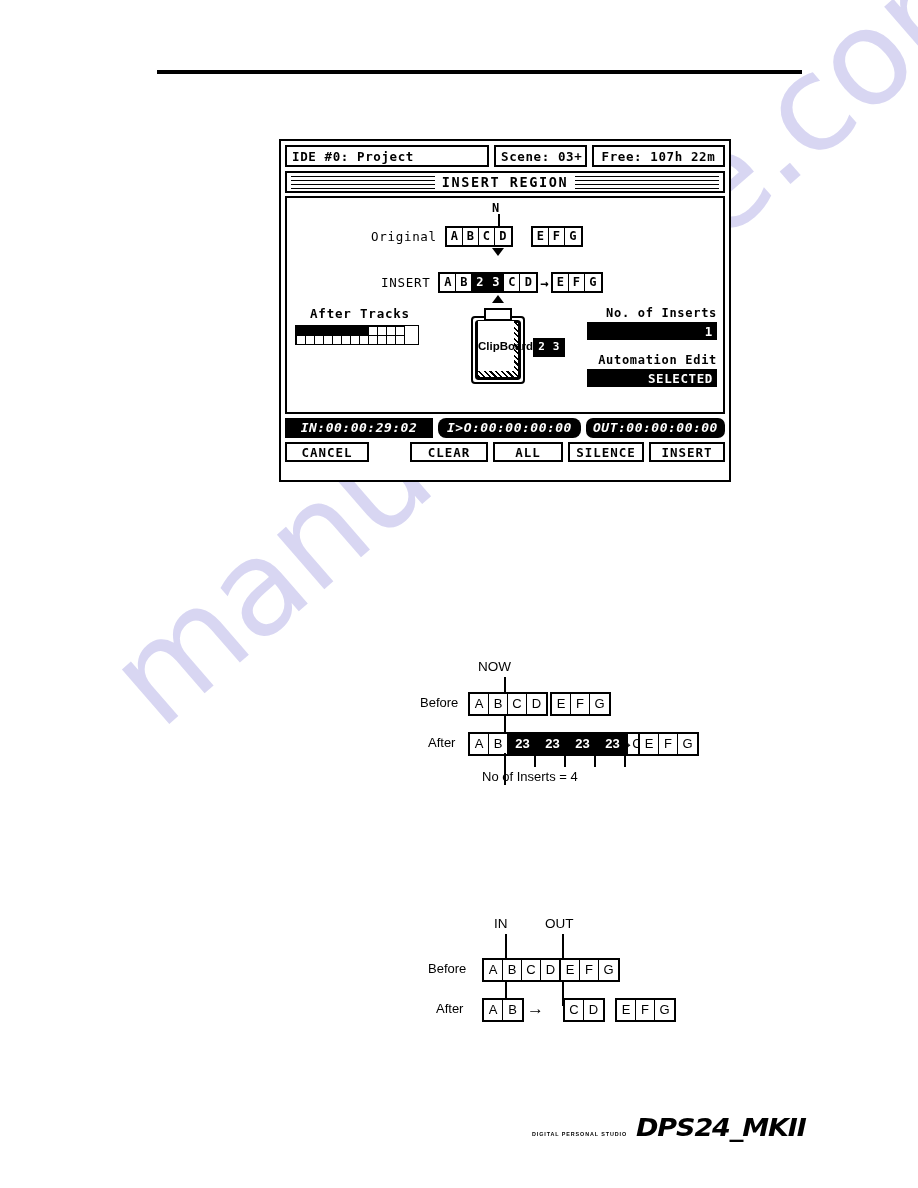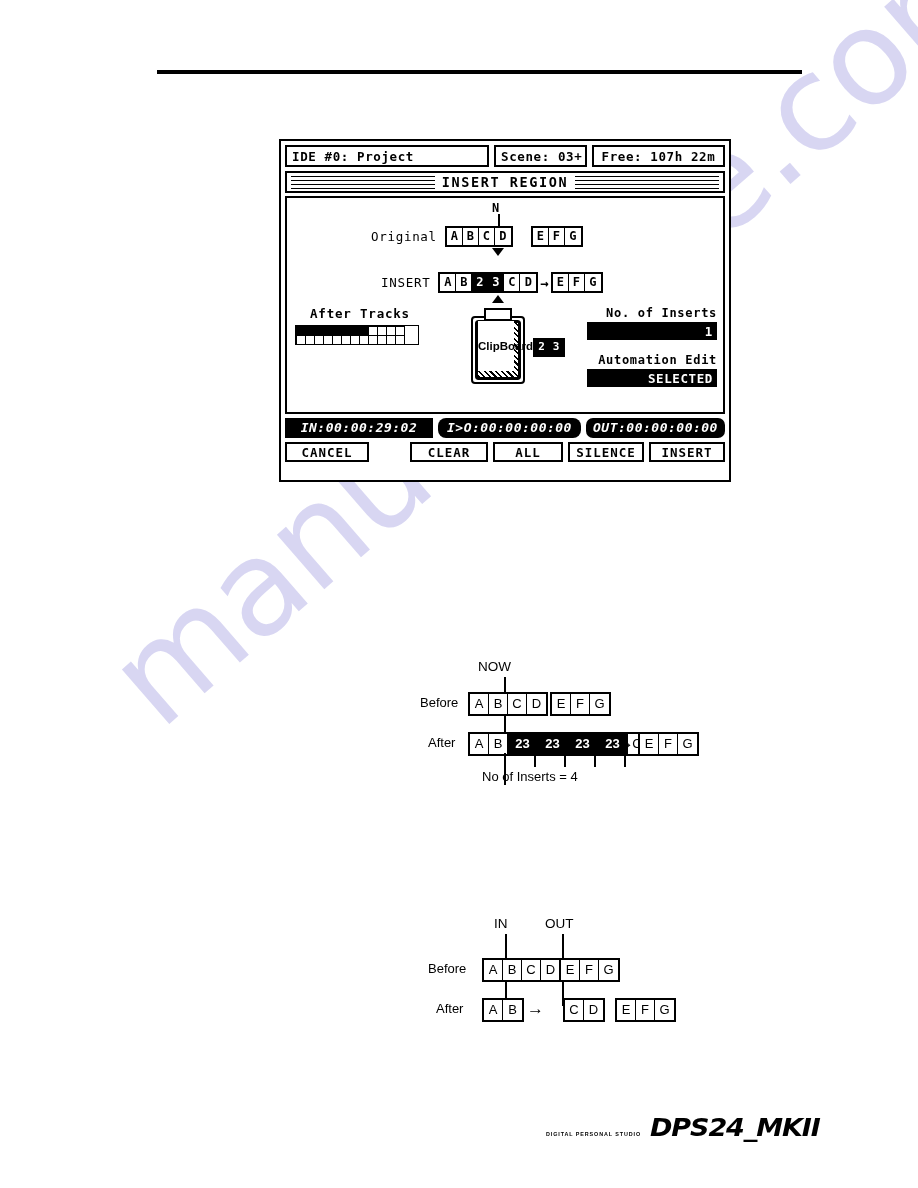--- a/index.html
+++ b/index.html
@@ -412,21 +412,21 @@
   }
   .diagram .darrow {
     position: absolute;
     font-size: 17px;
     line-height: 1;
   }
 
   
   #footer {
     position: absolute;
-    left: 546px;
+    left: 532px;
     top: 1113px;
     display: flex;
     align-items: flex-end;
     gap: 9px;
     z-index: 2;
   }
   #footer .sub {
     font-size: 5.4px;
     letter-spacing: .9px;
     font-weight: bold;

